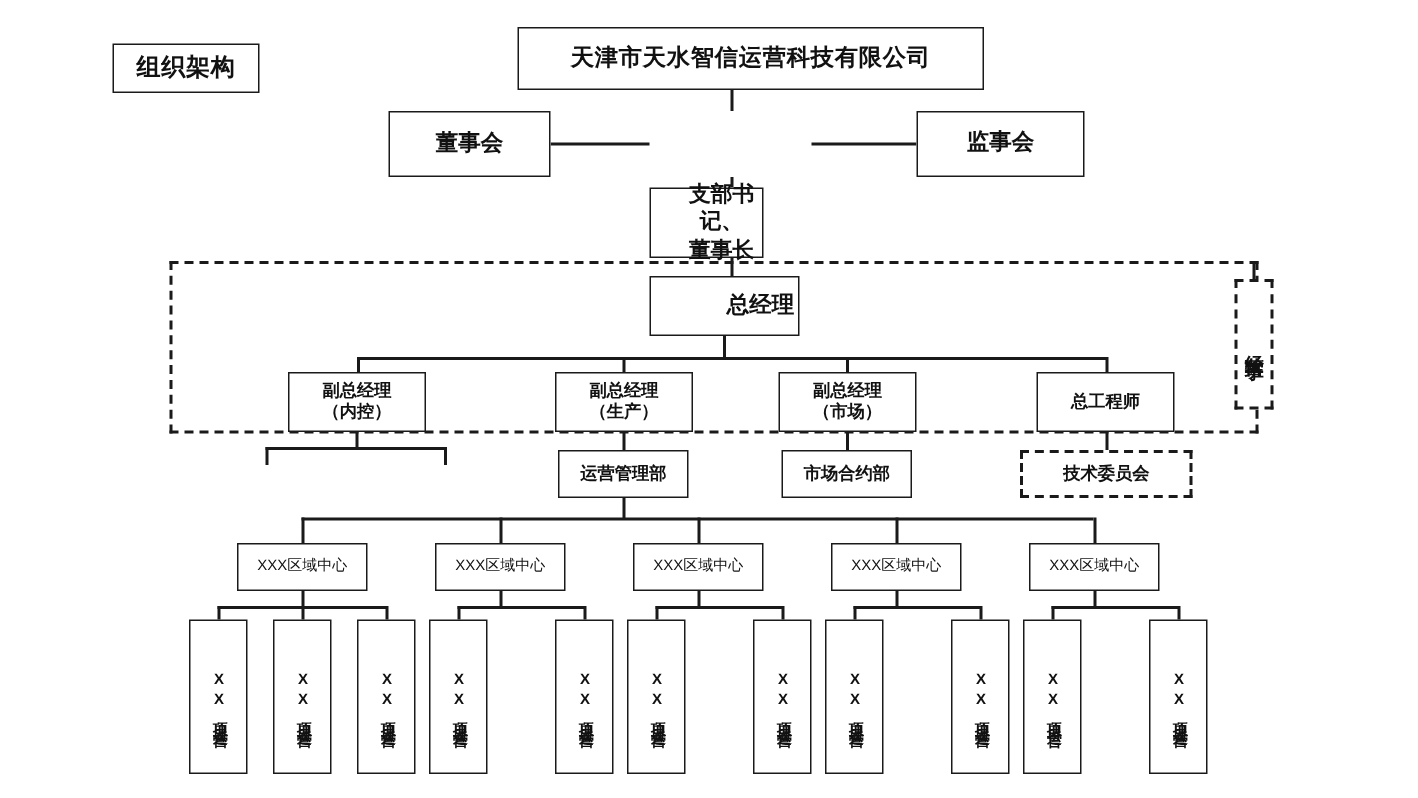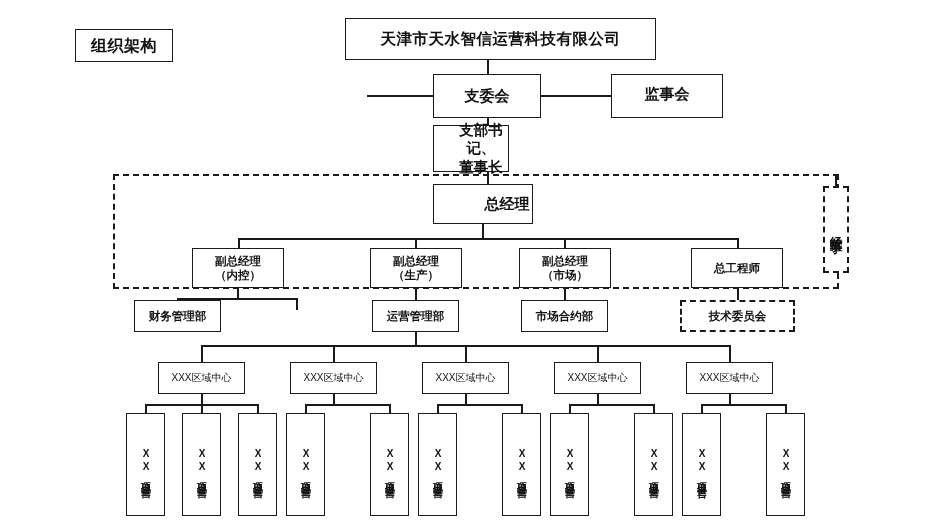--- a/index.html
+++ b/index.html
@@ -89,24 +89,24 @@
   <div class="node t-title" style="left:75px; top:29px; width:98px; height:33px;">
     <span class="node-label">组织架构</span>
   </div>
 
   <div class="node t-company" style="left:345px; top:18px; width:311px; height:42px;">
     <span class="node-label">天津市天水智信运营科技有限公司</span>
   </div>
 
   <div class="line v" style="left:487px; top:60px; width:1.6px; height:14px;"></div>
 
-
-  <div class="node t-lvl2" style="left:433px; top:74px; width:108px; height:44px;">
-    <span class="node-label">支委会</span>
-  </div>
+  <div class="node t-lvl2" style="left:259px; top:74px; width:108px; height:44px;">
+    <span class="node-label">董事会</span>
+  </div>
+
 
   <div class="node t-lvl2" style="left:611px; top:74px; width:112px; height:44px;font-family:Liberation Mono, monospace;">
     <span class="node-label">监事会</span>
   </div>
 
   <div class="line h" style="left:367px; top:95px; width:66px;"></div>
   <div class="line h" style="left:541px; top:95px; width:70px;"></div>
 
   <div class="line v" style="left:487px; top:118px; width:1.6px; height:7px;"></div>
 
@@ -159,23 +159,20 @@
   <div class="line h" style="left:177px; top:298px; width:120px;"></div>
   <div class="line v" style="left:177px; top:298px; width:1.6px; height:12px;"></div>
   <div class="line v" style="left:296px; top:298px; width:1.6px; height:12px;"></div>
 
   <div class="line v" style="left:415px; top:288px; width:1.6px; height:22px;"></div>
 
   <div class="line v" style="left:564px; top:288px; width:1.6px; height:22px;"></div>
 
   <div class="line v" style="left:737px; top:288px; width:1.6px; height:14px;"></div>
 
-  <div class="node t-dept" style="left:134px; top:300px; width:87px; height:32px;">
-    <span class="node-label">财务管理部</span>
-  </div>
 
 
   <div class="node t-dept" style="left:372px; top:300px; width:87px; height:32px;">
     <span class="node-label">运营管理部</span>
   </div>
 
   <div class="node t-dept" style="left:521px; top:300px; width:87px; height:32px;">
     <span class="node-label">市场合约部</span>
   </div>
 

